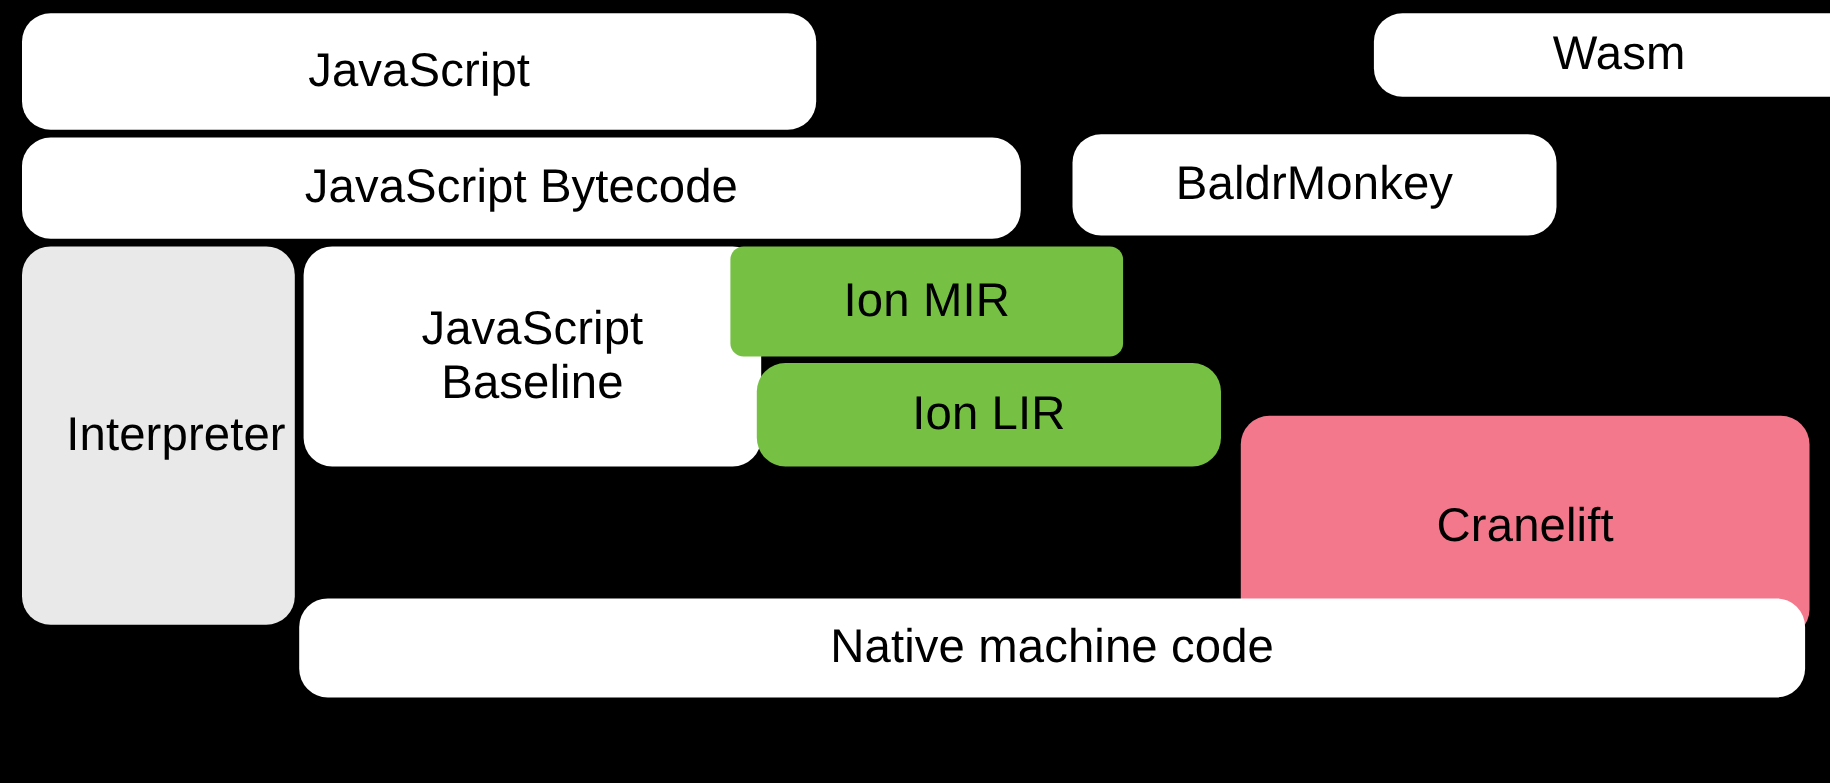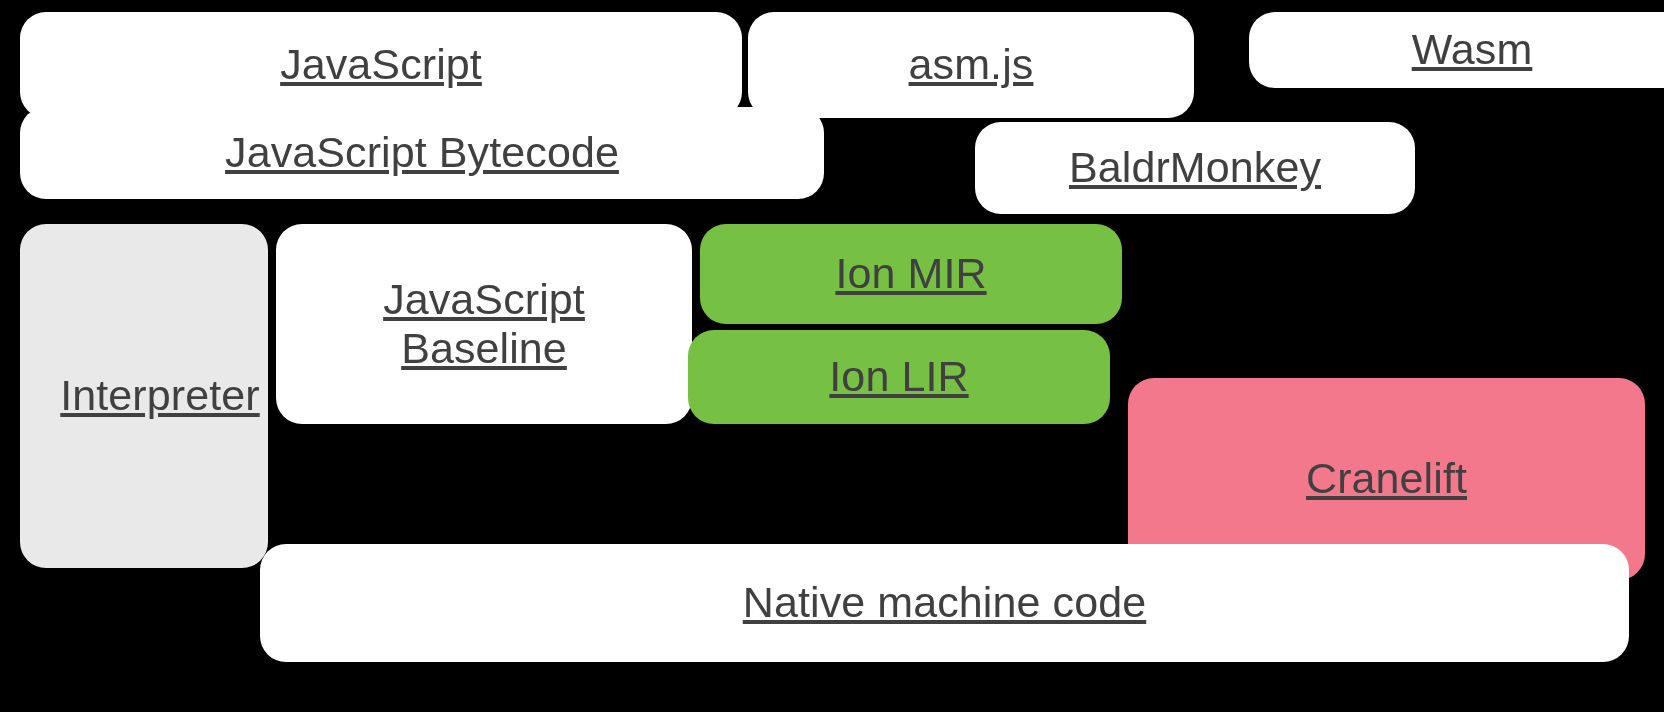--- a/index.html
+++ b/index.html
@@ -18,43 +18,41 @@
     overflow: hidden;
   }
   .node {
     position: absolute;
     box-sizing: border-box;
     display: flex;
     align-items: center;
     justify-content: center;
     text-align: center;
     border-radius: 26px;
-    color: #404040;
+    color: #000000;
     font-size: 43px;
     line-height: 1.14;
     font-weight: 400;
     letter-spacing: 0.1px;
     white-space: pre-line;
     background: #ffffff;
-    text-decoration: underline;
   }
   .node.fill-white   { background: #ffffff; }
   .node.fill-grey    { background: #e9e9e9; padding-left: 32px; }
   .node.fill-green   { background: #76c043; }
   .node.fill-pink    { background: #f4788c; }
 </style>
 </head>
 <body>
 
 <div id="diagram" style="background: rgb(0, 0, 0);">
     <div class="node fill-white" style="left: 20px; top: 12px; width: 722px; height: 106px;">JavaScript</div>
-    <div class="node fill-white" style="left: 748px; top: 12px; width: 446px; height: 106px;">asm.js</div>
     <div class="node fill-white" style="left: 1249px; top: 12px; width: 446px; height: 76px;">Wasm</div>
-    <div class="node fill-white" style="left: 20px; top: 107px; width: 804px; height: 92px;">JavaScript Bytecode</div>
+    <div class="node fill-white" style="left: 20px; top: 125px; width: 908px; height: 92px;">JavaScript Bytecode</div>
     <div class="node fill-white" style="left: 975px; top: 122px; width: 440px; height: 92px;">BaldrMonkey</div>
     <div class="node fill-grey" style="left: 20px; top: 224px; width: 248px; height: 344px;">Interpreter</div>
     <div class="node fill-white" style="left: 276px; top: 224px; width: 416px; height: 200px;">JavaScript
 Baseline</div>
-    <div class="node fill-green" style="left: 700px; top: 224px; width: 422px; height: 100px;">Ion MIR</div>
+    <div class="node fill-green" style="left: 664px; top: 224px; width: 357px; height: 100px; border-radius: 12px;">Ion MIR</div>
     <div class="node fill-green" style="left: 688px; top: 330px; width: 422px; height: 94px;">Ion LIR</div>
     <div class="node fill-pink" style="left: 1128px; top: 330px; width: 517px; height: 202px; margin-top: 48px;">Cranelift</div>
-    <div class="node fill-white" style="left: 260px; top: 544px; width: 1369px; height: 118px;">Native machine code</div>
+    <div class="node fill-white" style="left: 272px; top: 544px; width: 1369px; height: 90px;">Native machine code</div>
   </div>
 
 </body></html>

